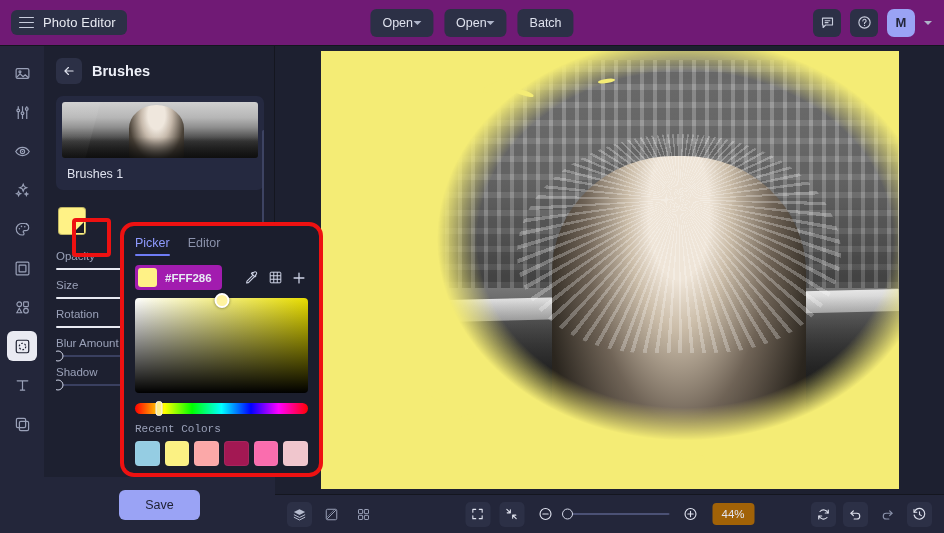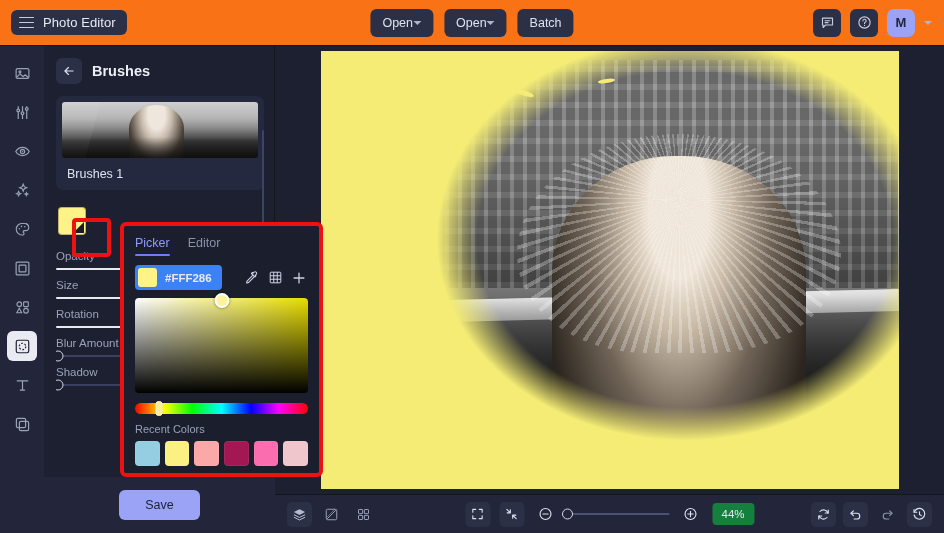--- a/index.html
+++ b/index.html
@@ -12,21 +12,21 @@
   #app {
     position: relative;
     width: 944px; height: 533px;
     background: #1d2030;
   }
 
   
   .topbar {
     position: absolute; top: 0; left: 0;
     width: 944px; height: 46px;
-    background: #f97316;
+    background: #701a75;
     border-bottom: 1px solid #14161f;
     display: flex; align-items: center;
   }
   .brand {
     display: flex; align-items: center; gap: 9px;
     margin-left: 11px; padding: 5px 11px 5px 8px;
     border-radius: 6px; background: #2c3046;
     cursor: pointer;
   }
   .brand-title {
@@ -198,41 +198,41 @@
     height: 30px; padding: 0 26px; border-radius: 6px;
     background: #9aa3f5; color: #1d2030; font-size: 12.5px;
     border: none; cursor: pointer;
     display: flex; align-items: center;
   }
 
   
   .picker {
     position: absolute; left: 120px; top: 222px;
     width: 203px; height: 255px;
-    background: #1b1e2d; border-radius: 6px;
+    background: #1b1e2d; border-radius: 14px;
     border: 4px solid #84cc16;
     z-index: 40;
   }
   .pk-inner { padding: 8px 11px 0 11px; }
   .pk-tabs { display: flex; gap: 18px; border-bottom: 0; }
   .pk-tab {
     font-size: 12.5px; color: #8b92ab; padding: 2px 0 6px 0;
     cursor: pointer; position: relative;
   }
   .pk-tab.active { color: #8f9bff; }
   .pk-tab.active::after {
     content: ""; position: absolute; left: 0; right: 0; bottom: 0;
     height: 2px; background: #6f7cf5; border-radius: 2px;
   }
   .pk-hexrow {
     display: flex; align-items: center; margin-top: 9px; gap: 8px;
   }
   .pk-hexbox {
     display: flex; align-items: center; gap: 8px;
-    background: #3b82f6; border-radius: 4px; padding: 3px 10px 3px 3px;
+    background: #a21caf; border-radius: 4px; padding: 3px 10px 3px 3px;
     cursor: pointer;
   }
   .pk-chip {
     width: 19px; height: 19px; border-radius: 3px; background: #ffef8a;
   }
   .pk-hex { color: #e7eaf4; font-size: 11.5px; font-weight: bold; }
   .pk-tools { display: flex; align-items: center; gap: 6px; margin-left: auto; }
   .pk-tool { width: 18px; height: 18px; cursor: pointer;
     display: flex; align-items: center; justify-content: center; }
 
@@ -257,21 +257,21 @@
       #00ffff 50%, #0000ff 67%, #ff00ff 83%, #ff0000 100%);
     cursor: pointer;
   }
   .hue-knob {
     position: absolute; left: 14%; top: -2px;
     width: 7px; height: 15px; border-radius: 3px;
     background: #ffef8a; border: 1.5px solid #f2f3fa;
     transform: translateX(-50%); cursor: pointer;
   }
   .pk-recent-title {
-    color: #9aa1b8; font-size: 11px; margin-top: 9px;
+    color: #9aa1b8; font-size: 11px; margin-top: 9px; font-family: Liberation Mono, monospace;
   }
   .pk-swatches { display: flex; gap: 5px; margin-top: 6px; }
   .pk-sw {
     width: 26px; height: 25px; border-radius: 4px; cursor: pointer;
     box-shadow: inset 0 0 0 1px rgba(255,255,255,.06);
   }
 
   .red-ring {
     position: absolute; left: 72px; top: 218px;
     width: 39px; height: 39px; border: 4px solid #ee1111;
@@ -367,21 +367,21 @@
   .zoom-track {
     width: 102px; height: 1.6px; background: #4b5175; border-radius: 2px;
     position: relative; cursor: pointer;
   }
   .zoom-knob {
     position: absolute; left: 0; top: 50%; transform: translate(-50%,-50%);
     width: 11px; height: 11px; border-radius: 50%;
     border: 1.6px solid #d4d8e8; background: #23263a;
   }
   .zoom-val {
-    min-width: 42px; height: 22px; border-radius: 4px; background: #15803d;
+    min-width: 42px; height: 22px; border-radius: 4px; background: #a16207;
     color: #e3e6f1; font-size: 11.5px;
     display: flex; align-items: center; justify-content: center;
     cursor: pointer;
     text-align: right;
   }
   svg { pointer-events: none; }
 </style>
 </head>
 <body>
 

